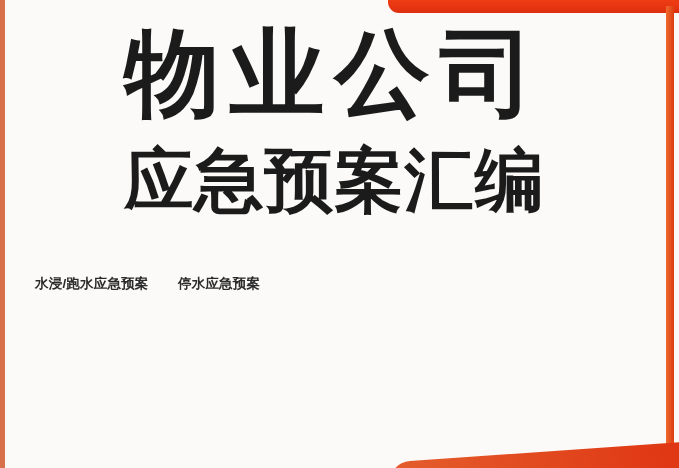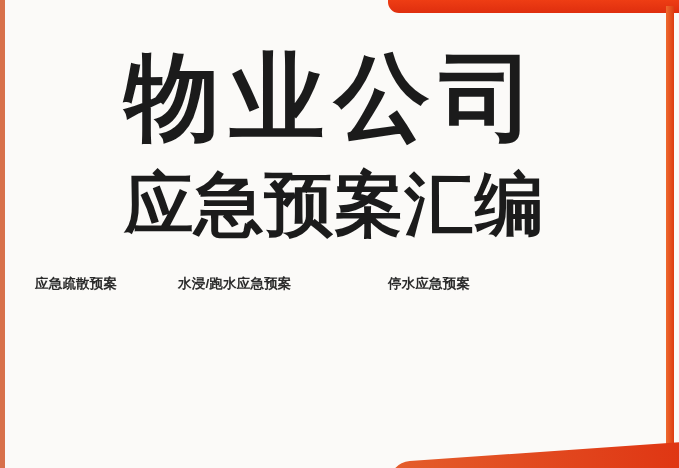--- a/index.html
+++ b/index.html
@@ -25,21 +25,21 @@
     background:linear-gradient(90deg,#ef6a2e,#dd3c12);
   }
   .accent-bottom{
     position:absolute;right:-40px;bottom:-27px;width:330px;height:44px;
     border-radius:22px;
     transform:rotate(-4deg);
     background:linear-gradient(90deg,#e45e2c,#df3110);
   }
   
   .title{
-    position:absolute;top:42px;left:4px;right:14px;
+    position:absolute;top:18px;left:4px;right:14px;
     text-align:center;
     color:#1b1b1b;
     font-weight:900;
   }
   .title .line1{
     font-size:95px;line-height:110px;
     letter-spacing:10px;
     white-space:nowrap;
   }
   .title .line2{
@@ -72,17 +72,16 @@
 <div class="accent-right"></div>
 <div class="accent-bottom"></div>
 
 <div class="title">
   <div class="line1">物业公司</div>
   <div class="line2">应急预案汇编</div>
 </div>
 
 <div class="plan-grid">
 
-  <div class="plan-item">应急疏散预案</div>
   <div class="plan-item">水浸/跑水应急预案</div>
   <div class="plan-item">停水应急预案</div>
 
 </div>
 
 </body></html>

